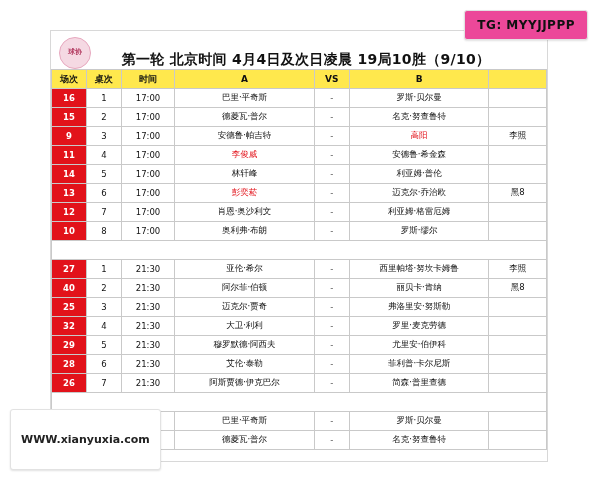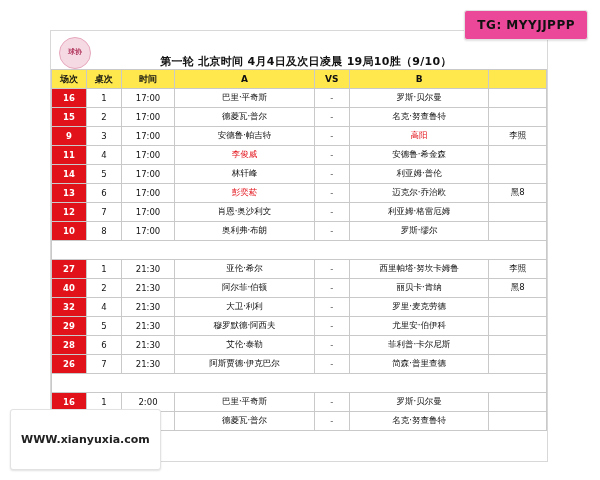--- a/index.html
+++ b/index.html
@@ -82,21 +82,21 @@
   .logo span {
     font-size: 7px;
     color: #b33b61;
     line-height: 1.05;
     text-align: center;
     font-weight: bold;
   }
   .doc-title {
     flex: 1;
     text-align: center;
-    font-size: 11px;
+    font-size: 14px;
     font-weight: bold;
     color: #111111;
     padding-right: 26px;
     letter-spacing: .3px;
   }
 
   table.sched {
     border-collapse: collapse;
     width: 100%;
     table-layout: fixed;
@@ -290,20 +290,29 @@
         <tr>
           <td class="match">40</td>
           <td class="tablenum">2</td>
           <td class="time">21:30</td>
           <td class="player">阿尔菲·伯顿</td>
           <td class="vs">-</td>
           <td class="player">丽贝卡·肯纳</td>
           <td class="note">黑8</td>
         </tr>
         <tr>
+          <td class="match">25</td>
+          <td class="tablenum">3</td>
+          <td class="time">21:30</td>
+          <td class="player">迈克尔·贾奇</td>
+          <td class="vs">-</td>
+          <td class="player">弗洛里安·努斯勒</td>
+          <td class="note"></td>
+        </tr>
+        <tr>
           <td class="match">32</td>
           <td class="tablenum">4</td>
           <td class="time">21:30</td>
           <td class="player">大卫·利利</td>
           <td class="vs">-</td>
           <td class="player">罗里·麦克劳德</td>
           <td class="note"></td>
         </tr>
         <tr>
           <td class="match">29</td>

